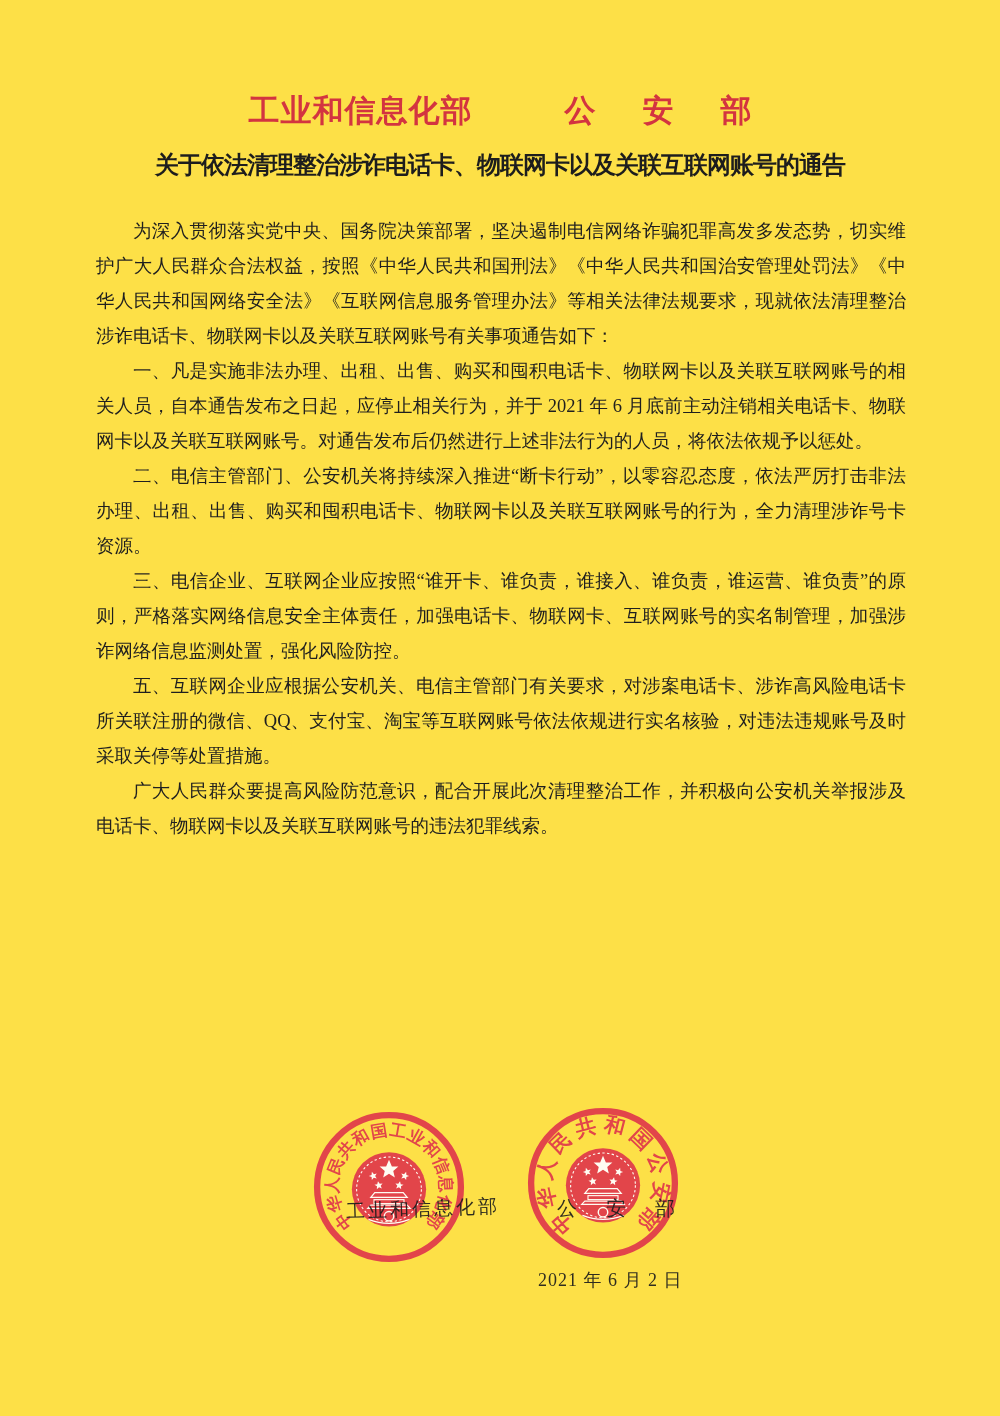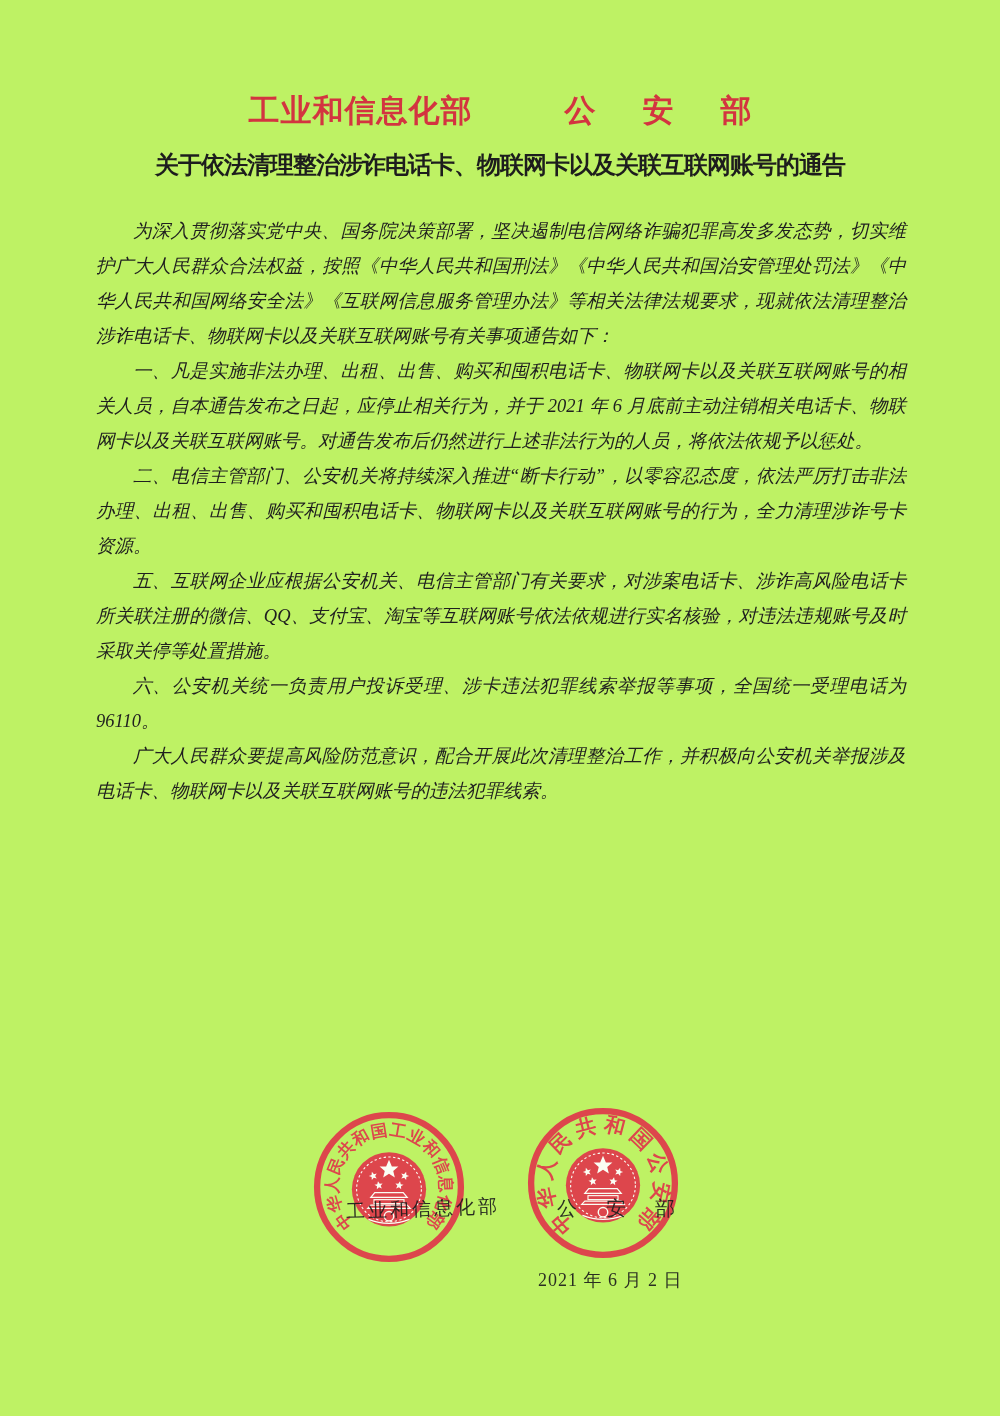--- a/index.html
+++ b/index.html
@@ -1,20 +1,20 @@
 <!DOCTYPE html>
 <html><head>
 <meta charset="utf-8">
 <style>
   html,body { margin:0; padding:0; background:#e8e8e8; }
   .page {
     position:relative;
     width:1000px; height:1416px;
     margin:0 auto;
-    background:#bef264;
+    background:#fde047;
     font-family:"Liberation Serif","DejaVu Serif",serif;
     color:#222222;
     overflow:hidden;
   }
   .title-row {
     position:absolute; top:90px; left:0; width:1000px;
     display:flex; justify-content:center; align-items:baseline;
     font-size:31px; font-weight:700; color:#d33440;
     letter-spacing:1px; white-space:nowrap;
   }
@@ -24,21 +24,20 @@
     position:absolute; top:149px; left:0; width:1000px;
     text-align:center;
     font-size:24px; font-weight:700; color:#1d1d1d;
     letter-spacing:-1px; white-space:nowrap;
   }
   .doc-body {
     position:absolute; top:214px; left:96px; width:810px;
     font-size:18.5px; line-height:35px;
     text-align:justify; text-justify:inter-ideograph;
     color:#1f1f1f;
-    font-style:italic;
   }
   .doc-body p { margin:0; text-indent:2em; }
   .seal {
     position:absolute; width:158px; height:158px; opacity:0.93;
   }
   .seal-left { left:310px; top:1108px; }
   .seal-right { left:524px; top:1104px; }
   .sig {
     position:absolute; color:rgba(28,28,28,0.92);
     font-weight:400; white-space:nowrap; z-index:5;
@@ -68,22 +67,22 @@
     <span class="title-gap"></span>
     <span class="title-spread">公安部</span>
   </div>
 
   <div class="subtitle">关于依法清理整治涉诈电话卡、物联网卡以及关联互联网账号的通告</div>
 
   <div class="doc-body">
     <p>为深入贯彻落实党中央、国务院决策部署，坚决遏制电信网络诈骗犯罪高发多发态势，切实维护广大人民群众合法权益，按照《中华人民共和国刑法》《中华人民共和国治安管理处罚法》《中华人民共和国网络安全法》《互联网信息服务管理办法》等相关法律法规要求，现就依法清理整治涉诈电话卡、物联网卡以及关联互联网账号有关事项通告如下：</p>
     <p>一、凡是实施非法办理、出租、出售、购买和囤积电话卡、物联网卡以及关联互联网账号的相关人员，自本通告发布之日起，应停止相关行为，并于 2021 年 6 月底前主动注销相关电话卡、物联网卡以及关联互联网账号。对通告发布后仍然进行上述非法行为的人员，将依法依规予以惩处。</p>
     <p>二、电信主管部门、公安机关将持续深入推进“断卡行动”，以零容忍态度，依法严厉打击非法办理、出租、出售、购买和囤积电话卡、物联网卡以及关联互联网账号的行为，全力清理涉诈号卡资源。</p>
+    <p>三、电信企业、互联网企业应按照“谁开卡、谁负责，谁接入、谁负责，谁运营、谁负责”的原则，严格落实网络信息安全主体责任，加强电话卡、物联网卡、互联网账号的实名制管理，加强涉诈网络信息监测处置，强化风险防控。</p>
     <p>五、互联网企业应根据公安机关、电信主管部门有关要求，对涉案电话卡、涉诈高风险电话卡所关联注册的微信、QQ、支付宝、淘宝等互联网账号依法依规进行实名核验，对违法违规账号及时采取关停等处置措施。</p>
-    <p>六、公安机关统一负责用户投诉受理、涉卡违法犯罪线索举报等事项，全国统一受理电话为 96110。</p>
     <p>广大人民群众要提高风险防范意识，配合开展此次清理整治工作，并积极向公安机关举报涉及电话卡、物联网卡以及关联互联网账号的违法犯罪线索。</p>
   </div>
 
   <svg class="seal seal-left" viewBox="0 0 200 200">
     <defs>
       <path id="ring-arc" d="M 54,146 A 65,65 0 1 1 146,146" fill="none"></path>
       <path id="star" d="M0,-10 L2.9,-3.1 L9.5,-3.1 L4.3,1.4 L5.9,8.1 L0,4.1 L-5.9,8.1 L-4.3,1.4 L-9.5,-3.1 L-2.9,-3.1 Z"></path>
       <g id="emblem">
         <circle cx="100" cy="103" r="47" fill="#e03a4b"></circle>
         <circle cx="100" cy="103" r="41" fill="none" stroke="#ffffff" stroke-width="1.4" stroke-dasharray="3 3"></circle>

